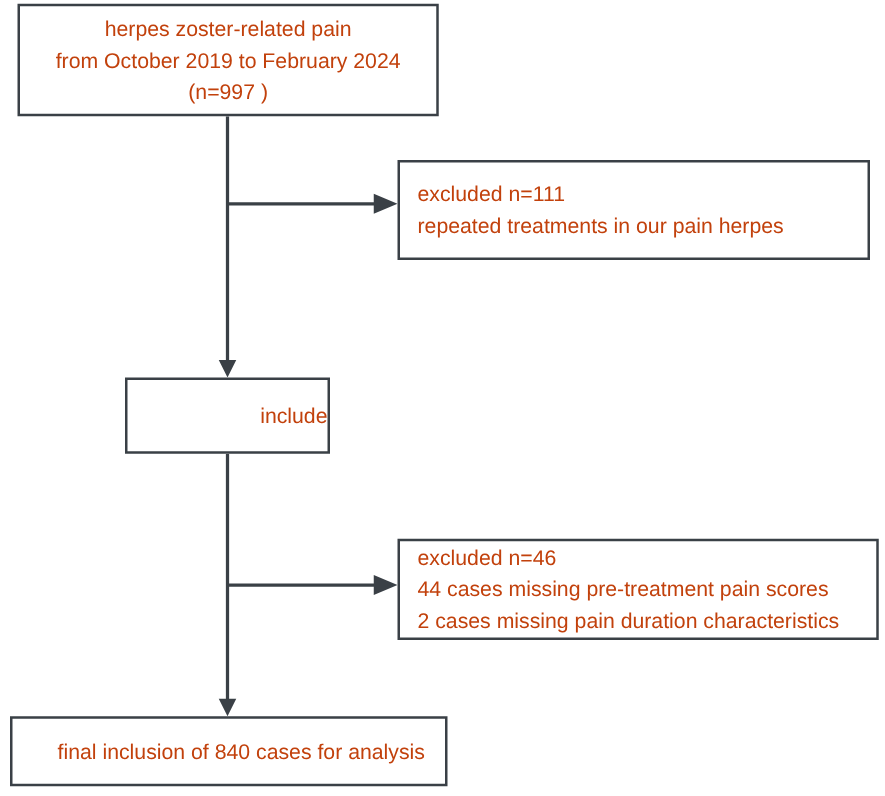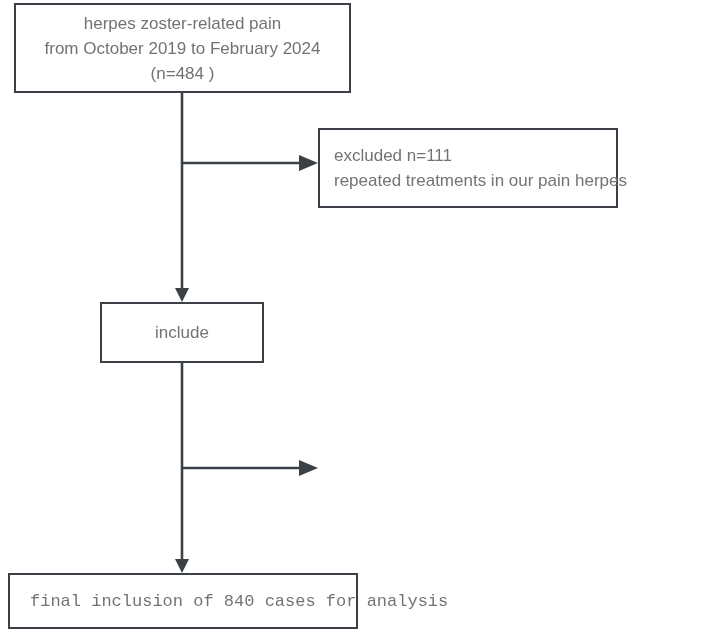--- a/index.html
+++ b/index.html
@@ -31,51 +31,50 @@
     background: #ffffff;
     display: flex;
     flex-direction: column;
     justify-content: center;
   }
   .node .line {
     display: block;
     font-size: 17px;
     line-height: 25px;
     white-space: nowrap;
-    color: #737373;
+    color: #c2410c;
   }
   .centered .line {
     text-align: center;
   }
   .leftalign {
     padding-left: 14px;
   }
   .leftalign .line {
     text-align: left;
   }
   
   #node-source {
     left: 14px;  top: 3px;   width: 337px; height: 90px;
   }
   #node-excluded-1 {
-    left: 318px; top: 128px; width: 300px; height: 80px;
+    left: 318px; top: 128px; width: 378px; height: 80px;
   }
   #node-include {
-    left: 100px; top: 302px; width: 164px; height: 61px;
+    left: 100px; top: 302px; width: 164px; height: 61px; align-items: flex-end;
   }
   #node-excluded-2 {
     left: 318px; top: 431px; width: 385px; height: 81px;
   }
   #node-final {
     left: 8px;   top: 573px; width: 350px; height: 56px;
   }
   #node-final .line {
     padding-left: 20px;
-    text-align: right;
-    font-family: Liberation Mono, monospace;
+    text-align: center;
   }
   .edge-layer {
     position: absolute;
     left: 0; top: 0;
     width: 708px;
     height: 637px;
     pointer-events: none;
   }
 </style>
 </head>
@@ -102,30 +101,35 @@
 
     <g>
       <line x1="182" y1="468" x2="300" y2="468" stroke="#3a4046" stroke-width="2.6"></line>
       <polygon points="299,460 299,476 318,468" fill="#3a4046"></polygon>
     </g>
   </svg>
 
   <div class="node centered" id="node-source">
     <span class="line">herpes zoster-related pain</span>
     <span class="line">from October 2019 to February 2024</span>
-    <span class="line">(n=484 )</span>
+    <span class="line">(n=997 )</span>
   </div>
 
   <div class="node leftalign" id="node-excluded-1">
     <span class="line">excluded n=111</span>
     <span class="line">repeated treatments in our pain herpes</span>
   </div>
 
   <div class="node centered" id="node-include">
     <span class="line">include</span>
   </div>
 
+  <div class="node leftalign" id="node-excluded-2">
+    <span class="line">excluded n=46</span>
+    <span class="line">44 cases missing pre-treatment pain scores</span>
+    <span class="line">2 cases missing pain duration characteristics</span>
+  </div>
 
   <div class="node" id="node-final">
     <span class="line">final inclusion of 840 cases for analysis</span>
   </div>
 
 </div>
 
 </body></html>

